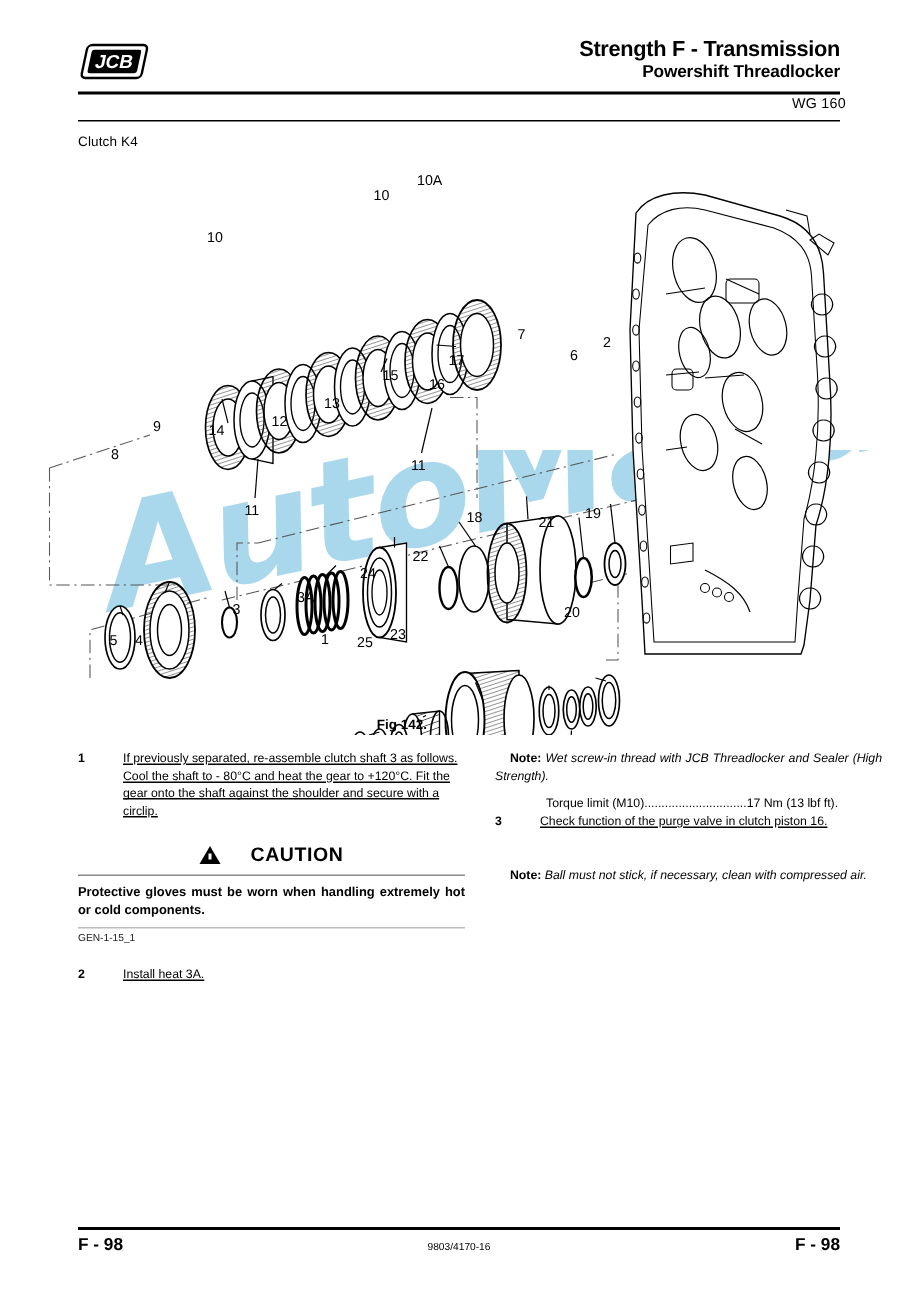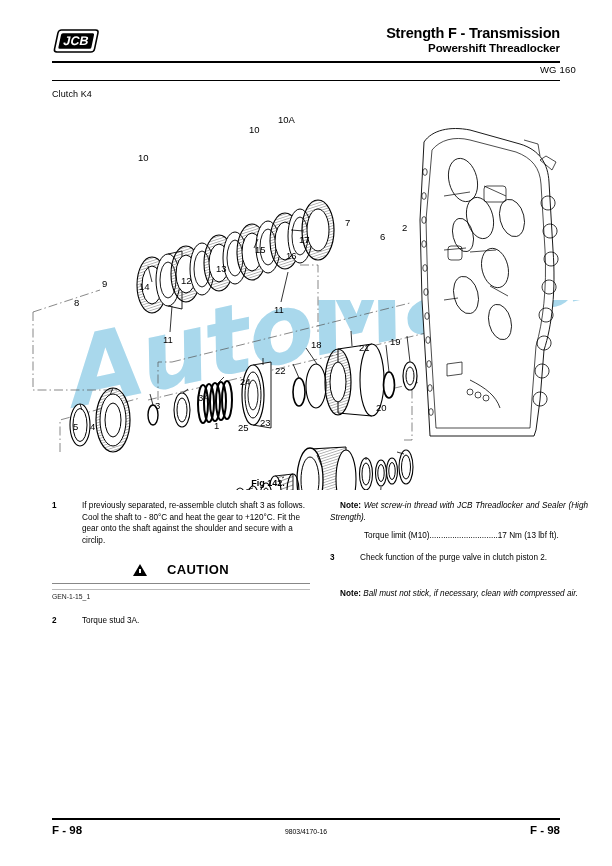--- a/index.html
+++ b/index.html
@@ -21,21 +21,21 @@
     font-size:14.5px;font-weight:bold;letter-spacing:-0.2px;line-height:1.25;
   }
   .hdr-sub{
     position:absolute;right:52px;top:42px;text-align:right;
     font-size:11.5px;font-weight:bold;letter-spacing:-0.1px;
   }
   .hdr-rule{
     position:absolute;left:52px;right:52px;top:61px;height:2px;background:#000;
   }
   .hdr-model{
-    position:absolute;right:36px;top:64px;font-size:9.5px;letter-spacing:.2px;
+    position:absolute;right:48px;top:64px;font-size:9.5px;letter-spacing:.2px;
   }
   .hdr-rule2{
     position:absolute;left:52px;right:52px;top:80px;height:0.8px;background:#000;
   }
   .clutch-label{
     position:absolute;left:52px;top:89px;font-size:9px;font-weight:normal;
     letter-spacing:.1px;
   }
 
   
@@ -62,21 +62,21 @@
   }
 
   
   .body{position:absolute;left:0;top:500px;width:612px;}
   .col{position:absolute;width:258px;font-size:8.2px;line-height:1.42;}
   .col-l{left:52px;}
   .col-r{left:330px;}
 
   .step{position:relative;padding-left:30px;margin-bottom:6px;}
   .step .num{position:absolute;left:0;top:0;font-weight:bold;font-size:8.2px;}
-  .step .txt{text-align:justify;}
+  .step .txt{text-align:justify;text-decoration:underline;}
 
   .caution-wrap{margin:14px 0 0 0;}
   .caution-head{
     text-align:center;font-size:13px;font-weight:bold;letter-spacing:.4px;
     margin-bottom:4px;display:flex;align-items:center;justify-content:center;gap:20px;
   }
   .tri{
     width:0;height:0;border-left:7px solid transparent;border-right:7px solid transparent;
     border-bottom:12px solid #000;position:relative;display:inline-block;
   }
@@ -84,21 +84,21 @@
     content:"";position:absolute;left:-1px;top:5px;width:2px;height:4px;background:#fff;
   }
   .caution-rule{height:0.8px;background:#888;margin:1px 0 4px 0;}
   .caution-body{font-size:8.6px;font-weight:bold;text-align:justify;line-height:1.45;}
   .caution-rule2{height:0.8px;background:#bbb;margin:5px 0 2px 0;}
   .caution-code{font-size:6.8px;color:#222;}
 
   .note{margin-bottom:7px;text-align:justify;}
   .note b{font-weight:bold;font-style:normal;padding-left:10px;}
   .note i{font-style:italic;}
-  .torque{margin:0 0 10px 34px;font-size:8.2px;}
+  .torque{margin:0 0 0 34px;font-size:8.2px;}
 
   
   .footer{position:absolute;left:0;top:818px;width:612px;}
   .ftr-rule{position:absolute;left:52px;right:52px;top:0;height:2px;background:#000;}
   .ftr-left{position:absolute;left:52px;top:6px;font-size:11.5px;font-weight:bold;}
   .ftr-center{position:absolute;left:0;top:10px;width:612px;text-align:center;font-size:6.8px;}
   .ftr-right{position:absolute;right:52px;top:6px;font-size:11.5px;font-weight:bold;}
 </style>
 </head>
 <body>
@@ -507,42 +507,43 @@
         <span class="num">1</span>
         <span class="txt">If previously separated, re-assemble clutch shaft 3 as follows. Cool the shaft to - 80°C and heat the gear to +120°C. Fit the gear onto the shaft against the shoulder and secure with a circlip.</span>
       </div>
 
       <div class="caution-wrap">
         <div class="caution-head">
           <span class="tri"></span>
           <span>CAUTION</span>
         </div>
         <div class="caution-rule"></div>
+        <div class="caution-body">Protective gloves must be worn when handling extremely hot or cold components.</div>
         <div class="caution-rule2"></div>
         <div class="caution-code">GEN-1-15_1</div>
       </div>
 
       <div class="step" style="margin-top:14px;">
         <span class="num">2</span>
-        <span class="txt">Torque stud 3A.</span>
+        <span class="txt">Install heat 3A.</span>
       </div>
     </div>
 
     <div class="col col-r">
 
       <div class="note">
         <b>Note:</b>
         <i>Wet screw-in thread with JCB Threadlocker and Sealer (High Strength).</i>
       </div>
 
       <div class="torque">Torque limit (M10)..............................17 Nm (13 lbf ft).</div>
 
       <div class="step">
         <span class="num">3</span>
-        <span class="txt">Check function of the purge valve in clutch piston 2.</span>
+        <span class="txt">Check function of the purge valve in clutch piston 16.</span>
       </div>
 
       <div class="note" style="margin-top:24px;">
         <b>Note:</b>
         <i>Ball must not stick, if necessary, clean with compressed air.</i>
       </div>
     </div>
   </div>
 
   <div class="footer">

